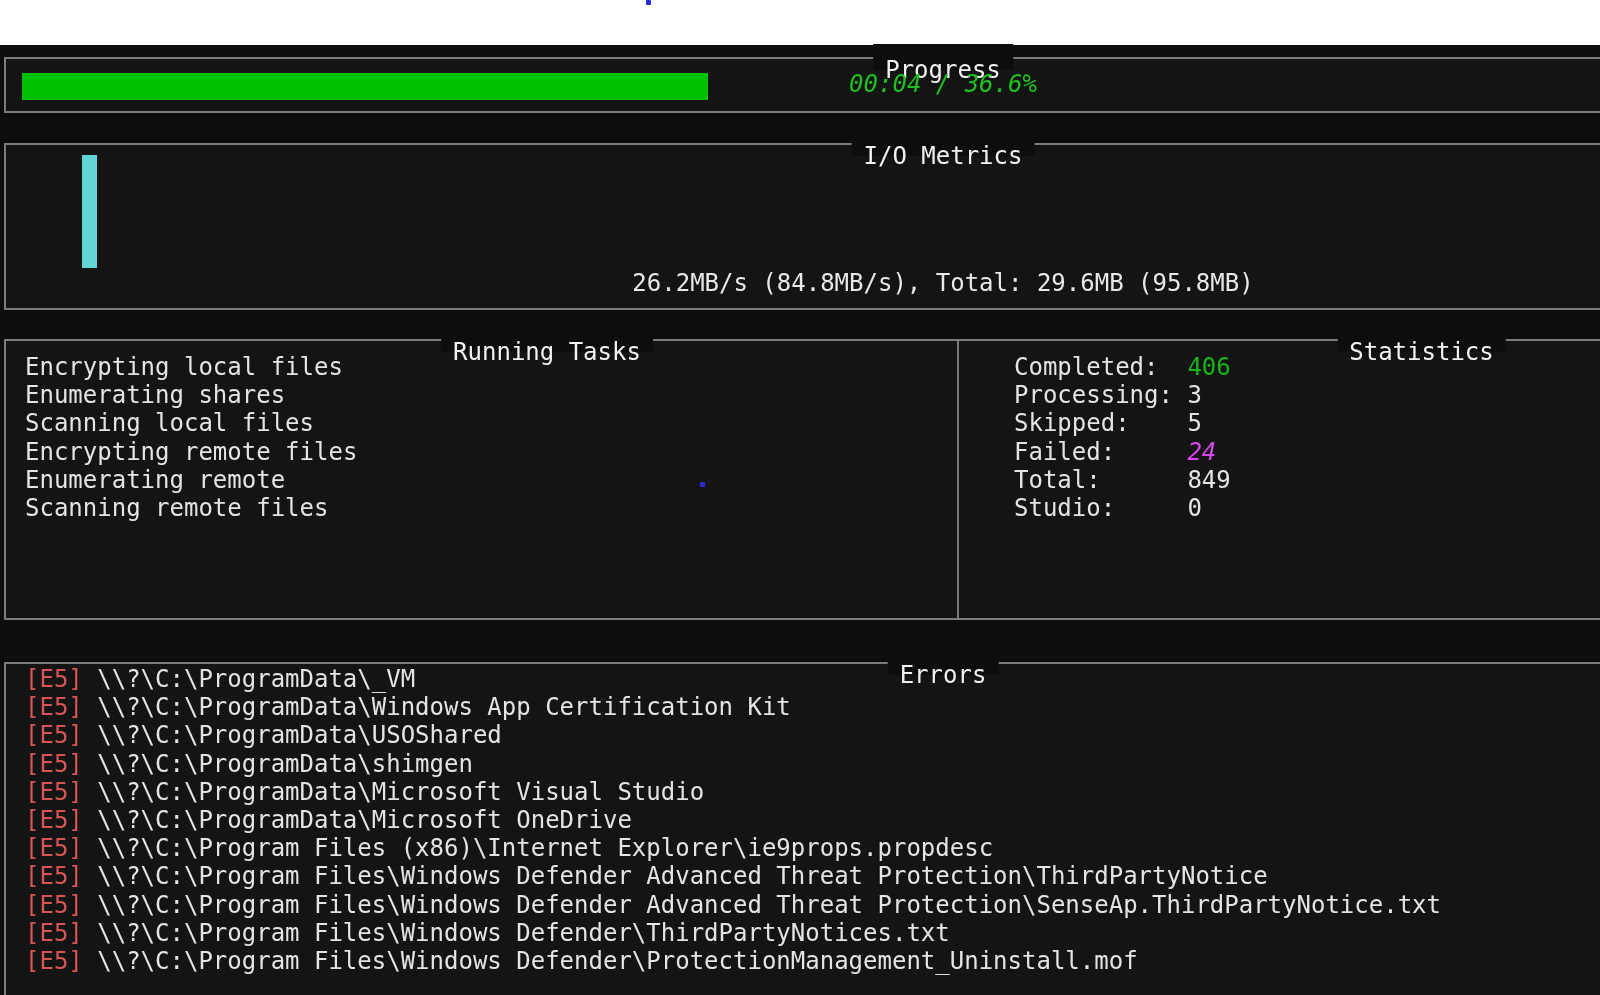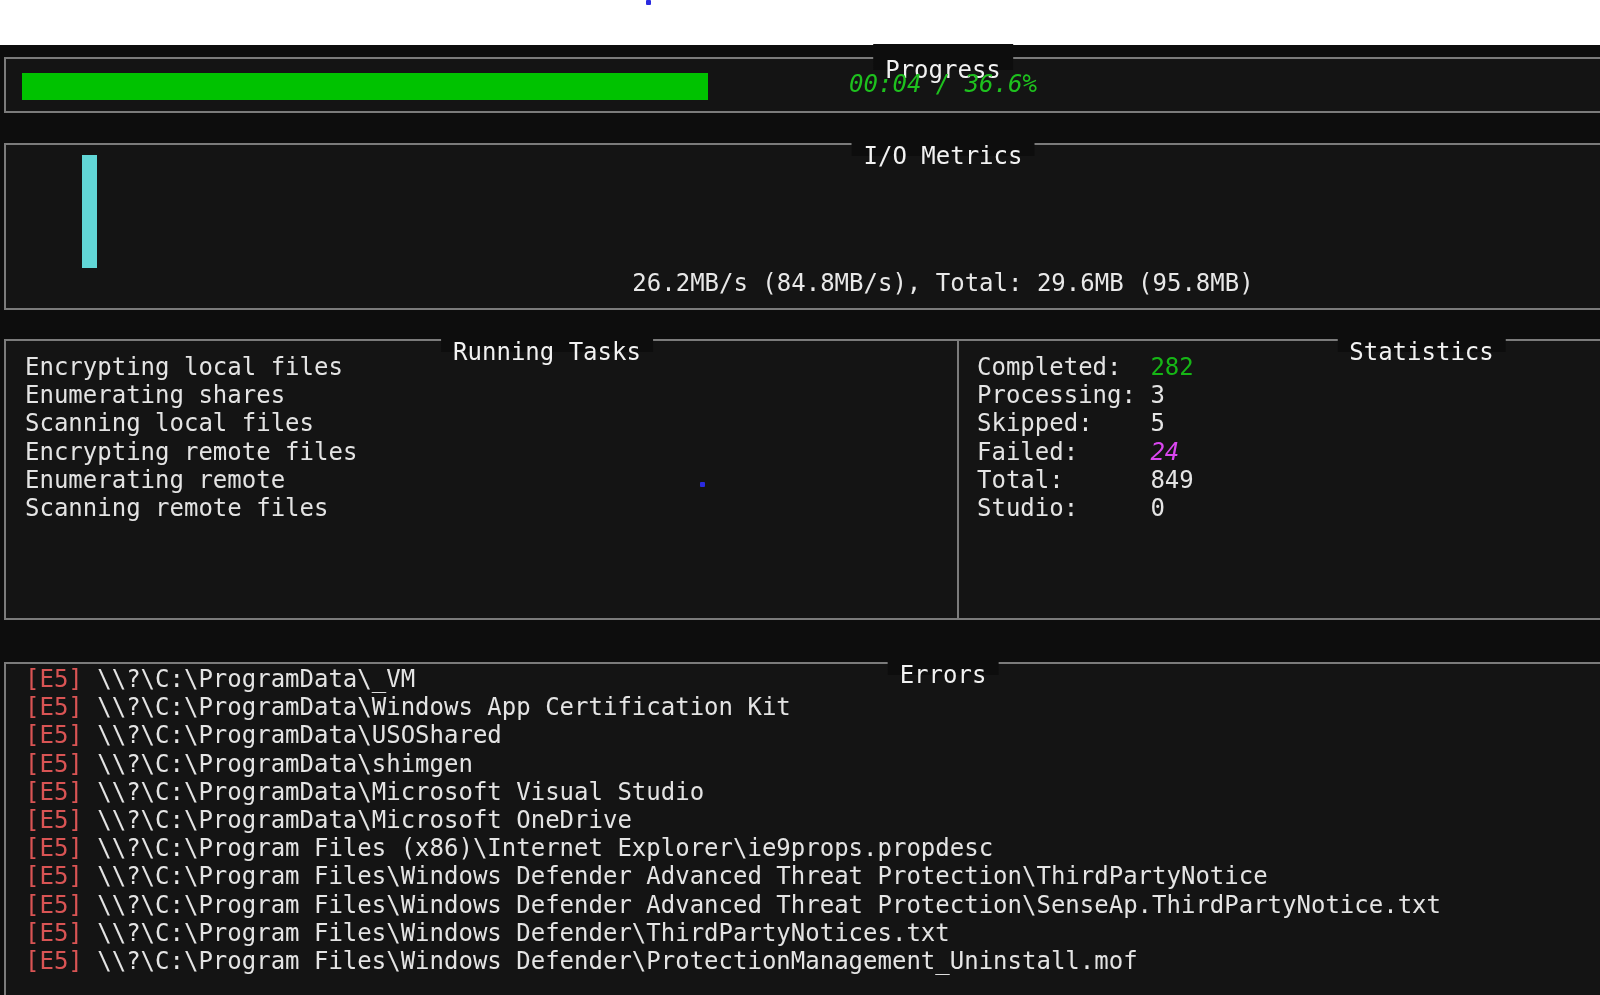--- a/index.html
+++ b/index.html
@@ -74,21 +74,21 @@
     width: 100%;
     text-align: center;
     color: #e8e8e8;
   }
   .panel-tasks { left: 4px; top: 294px; width: 1086px; height: 281px; }
   .task-list { padding: 12px 0 0 19px; }
   .task-item { white-space: nowrap; line-height: 28.2px; }
   .panel-stats { left: 957px; top: 294px; width: 929px; height: 281px; }
   .stat-list { padding: 12px 0 0 18px; }
   .stat-row { white-space: nowrap; line-height: 28.2px; }
-  .stat-label { display: inline-block; width: 12ch; }
+  .stat-label { display: inline-block; width: 12ch; margin-left: 37px; }
   .panel-errors { left: 4px; top: 617px; width: 1878px; height: 370px; }
   .error-list { padding: 1px 0 0 19px; }
   .error-line { white-space: nowrap; line-height: 28.2px; }
   .err-code { color: #d95454; margin-right: 1ch; }
 </style>
 </head>
 <body>
 
 <div class="top-strip"></div>
 <div class="cursor-dot dot-top"></div>
@@ -117,21 +117,21 @@
       <div class="task-item">Enumerating remote</div>
       <div class="task-item">Scanning remote files</div>
     </div>
     <div class="cursor-dot dot-mid" style="position:absolute;left:694px;top:141px;"></div>
   </div>
 
   <div class="panel panel-stats">
     <span class="panel-title">Statistics</span>
     <div class="stat-list">
       <div class="stat-row">
-        <span class="stat-label">Completed:</span><span class="stat-value" style="color: rgb(22, 182, 22);">282</span>
+        <span class="stat-label">Completed:</span><span class="stat-value" style="color: rgb(22, 182, 22);">406</span>
       </div>
       <div class="stat-row">
         <span class="stat-label">Processing:</span><span class="stat-value" style="color: rgb(228, 228, 228);">3</span>
       </div>
       <div class="stat-row">
         <span class="stat-label">Skipped:</span><span class="stat-value" style="color: rgb(228, 228, 228);">5</span>
       </div>
       <div class="stat-row">
         <span class="stat-label">Failed:</span><span class="stat-value" style="color: #d946ef; font-style: italic;">24</span>
       </div>

